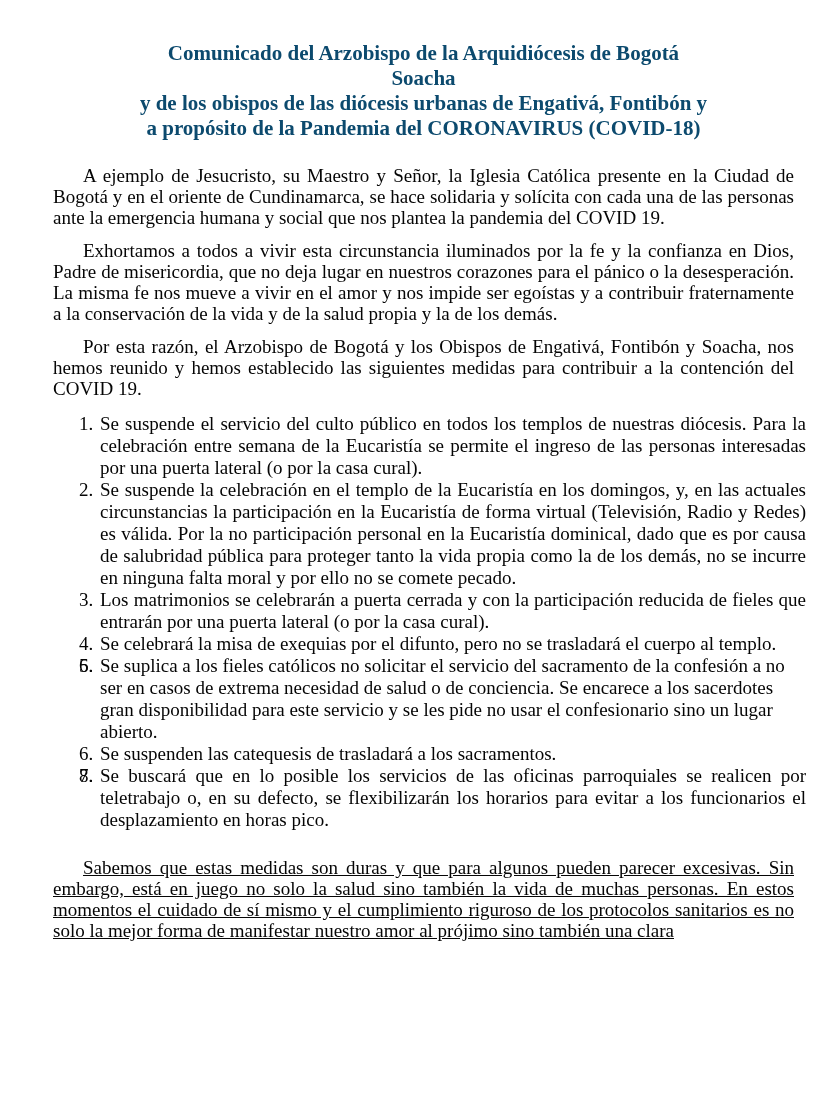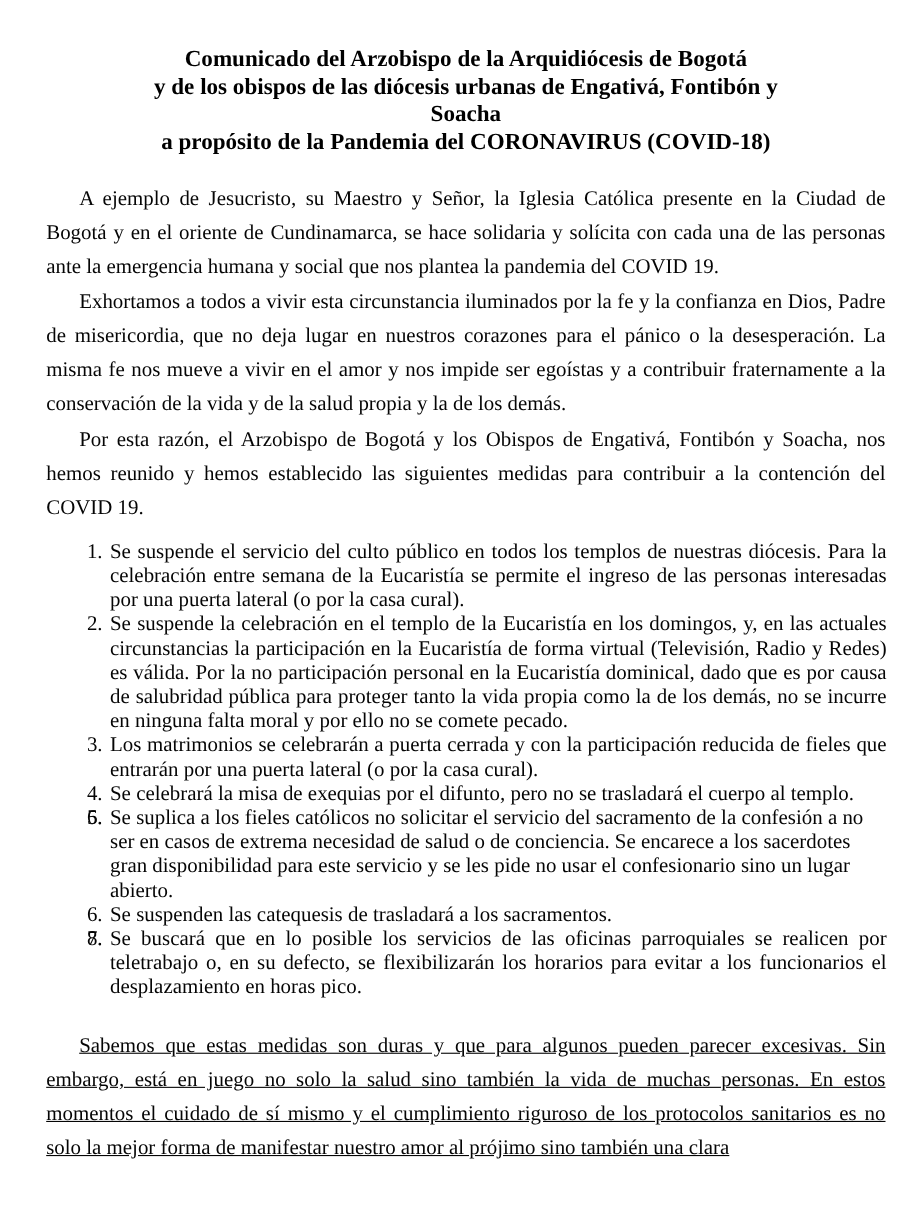--- a/index.html
+++ b/index.html
@@ -18,30 +18,30 @@
     font-family: "Liberation Serif", "DejaVu Serif", serif;
     padding: 41px 34px 0 41px;
     overflow: hidden;
   }
   .title {
     margin: 0 0 24px 0;
     text-align: center;
     font-size: 21px;
     font-weight: bold;
     line-height: 25px;
-    color: #000000;
+    color: #0c4a6e;
   }
   .bodytext {
     font-size: 19px;
   }
   .bodytext p {
-    margin: 1px;
+    margin: 12px;
     text-indent: 30px;
     text-align: justify;
-    line-height: 31px;
+    line-height: 21px;
   }
   .measures {
     margin-top: 14px;
     line-height: 22px;
   }
   .measure-row {
     position: relative;
     padding-left: 59px;
     text-align: justify;
   }
@@ -58,22 +58,22 @@
     text-decoration: underline;
   }
 </style>
 </head>
 <body>
 
 <div class="page">
 
   <h1 class="title">
     <div>Comunicado del Arzobispo de la Arquidiócesis de Bogotá</div>
+    <div>Soacha</div>
     <div>y de los obispos de las diócesis urbanas de Engativá, Fontibón y</div>
-    <div>Soacha</div>
     <div>a propósito de la Pandemia del CORONAVIRUS (COVID-18)</div>
   </h1>
 
   <div class="bodytext">
 
     <p>A ejemplo de Jesucristo, su Maestro y Señor, la Iglesia Católica presente en la Ciudad de Bogotá y en el oriente de Cundinamarca, se hace solidaria y solícita con cada una de las personas ante la emergencia humana y social que nos plantea la pandemia del COVID 19.</p>
     <p>Exhortamos a todos a vivir esta circunstancia iluminados por la fe y la confianza en Dios, Padre de misericordia, que no deja lugar en nuestros corazones para el pánico o la desesperación. La misma fe nos mueve a vivir en el amor y nos impide ser egoístas y a contribuir fraternamente a la conservación de la vida y de la salud propia y la de los demás.</p>
     <p>Por esta razón, el Arzobispo de Bogotá y los Obispos de Engativá, Fontibón y Soacha, nos hemos reunido y hemos establecido las siguientes medidas para contribuir a la contención del COVID 19.</p>
 
     <div class="measures">

